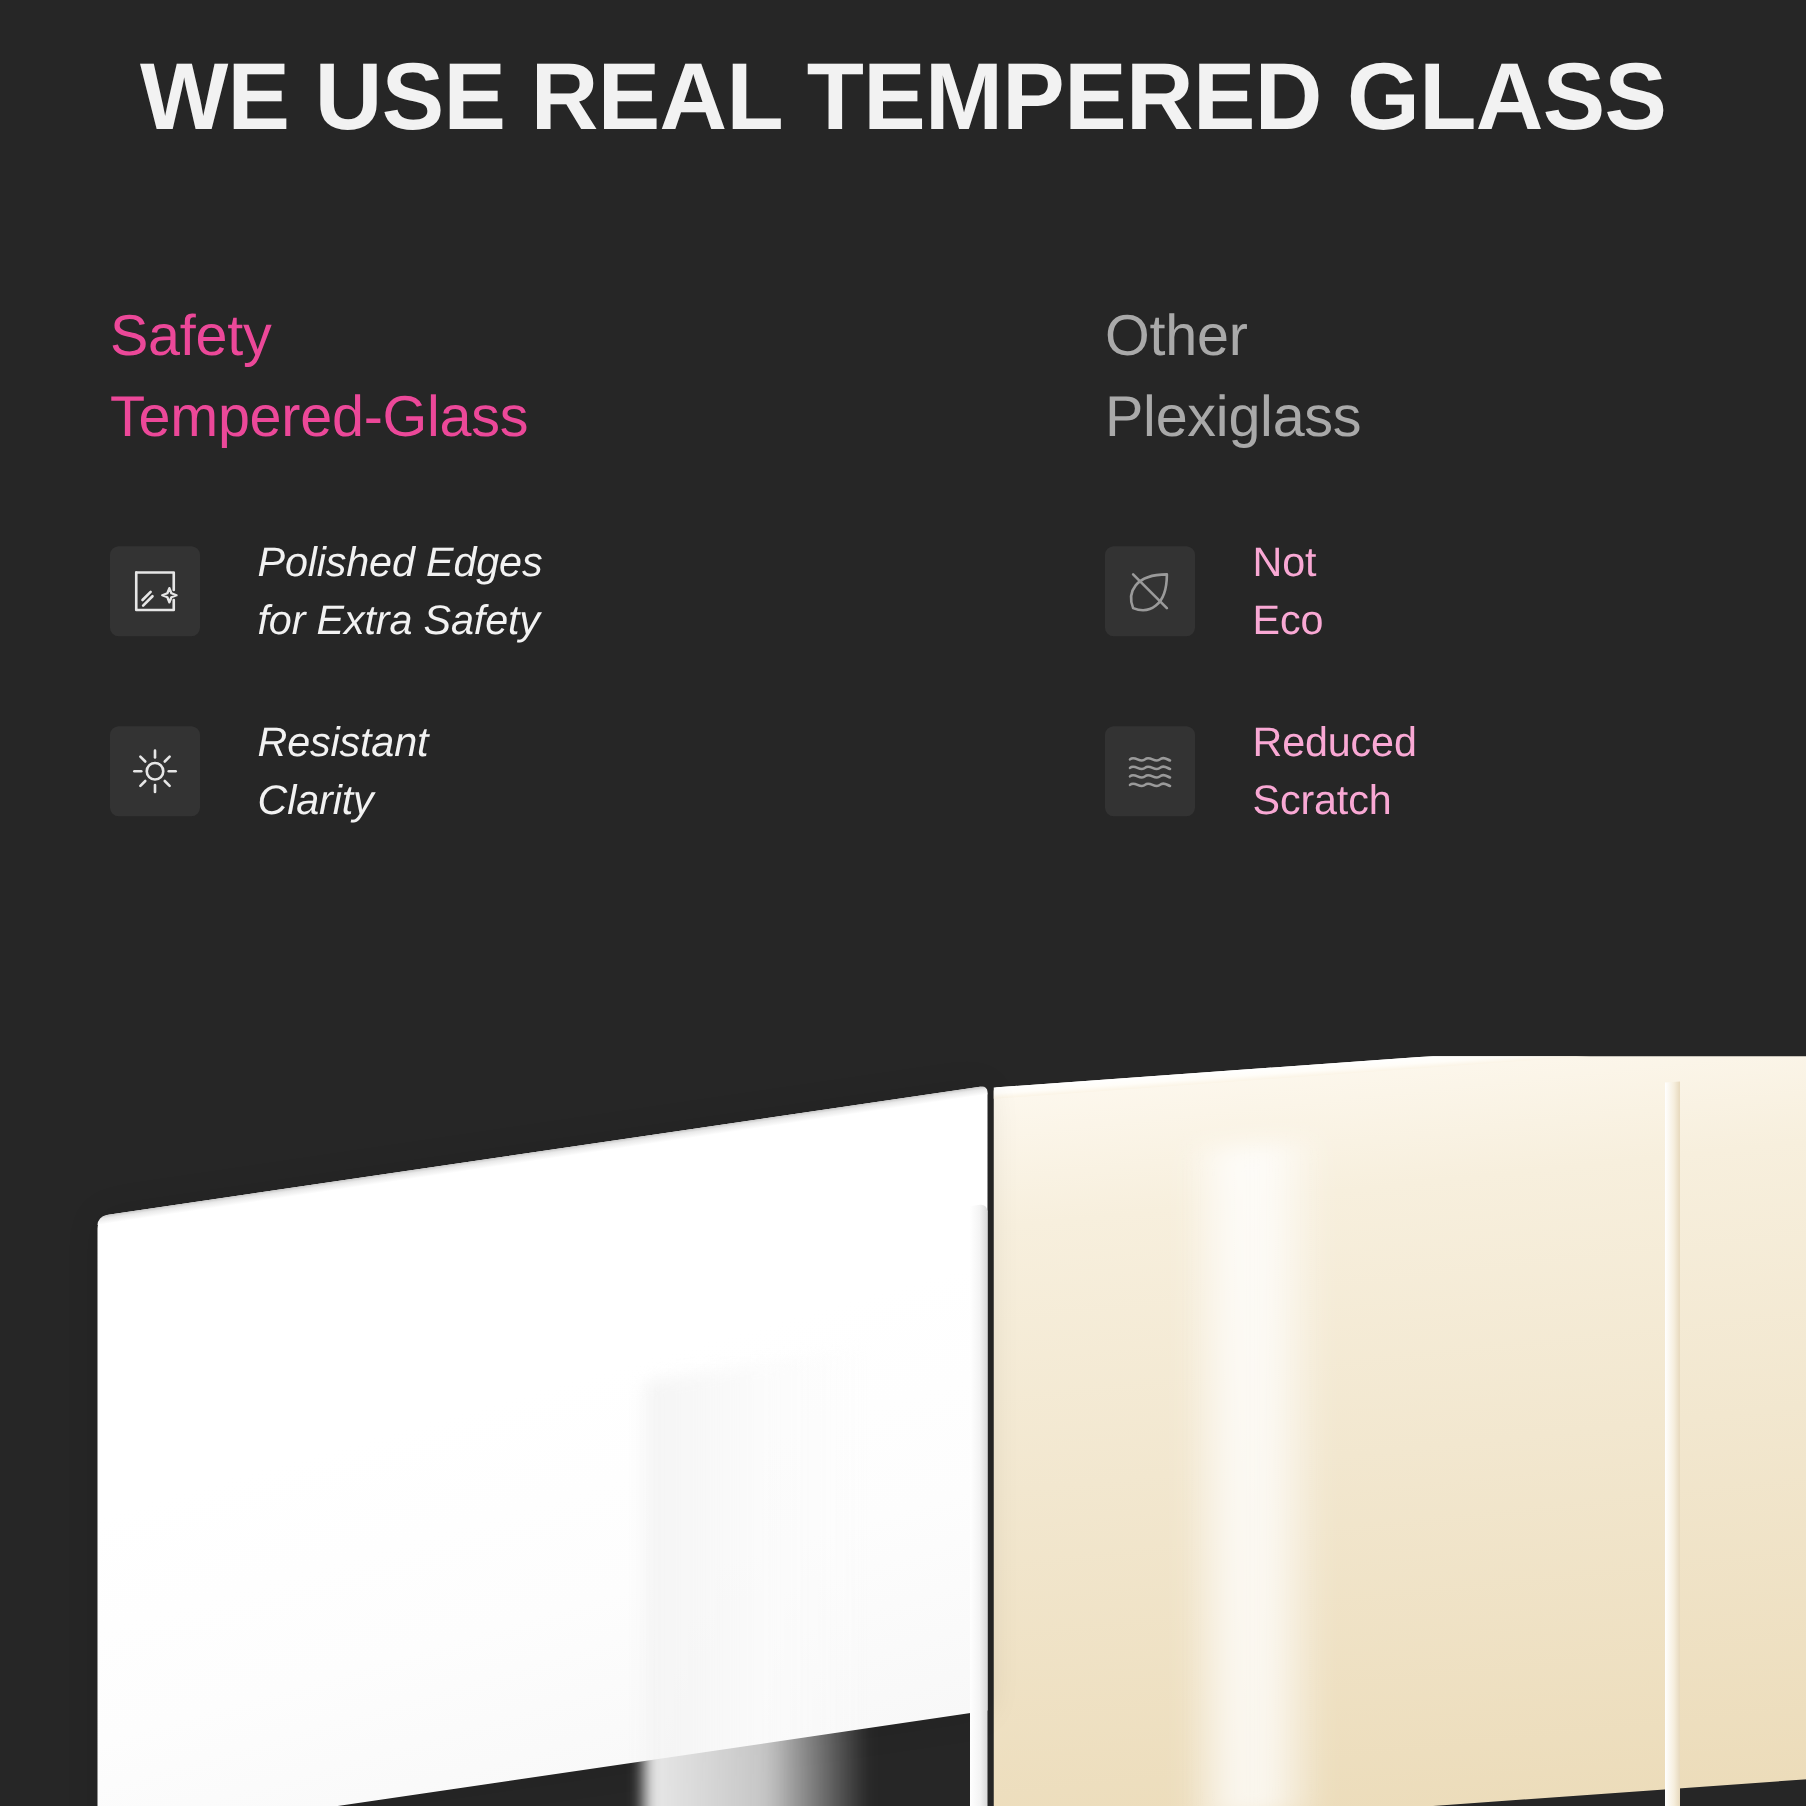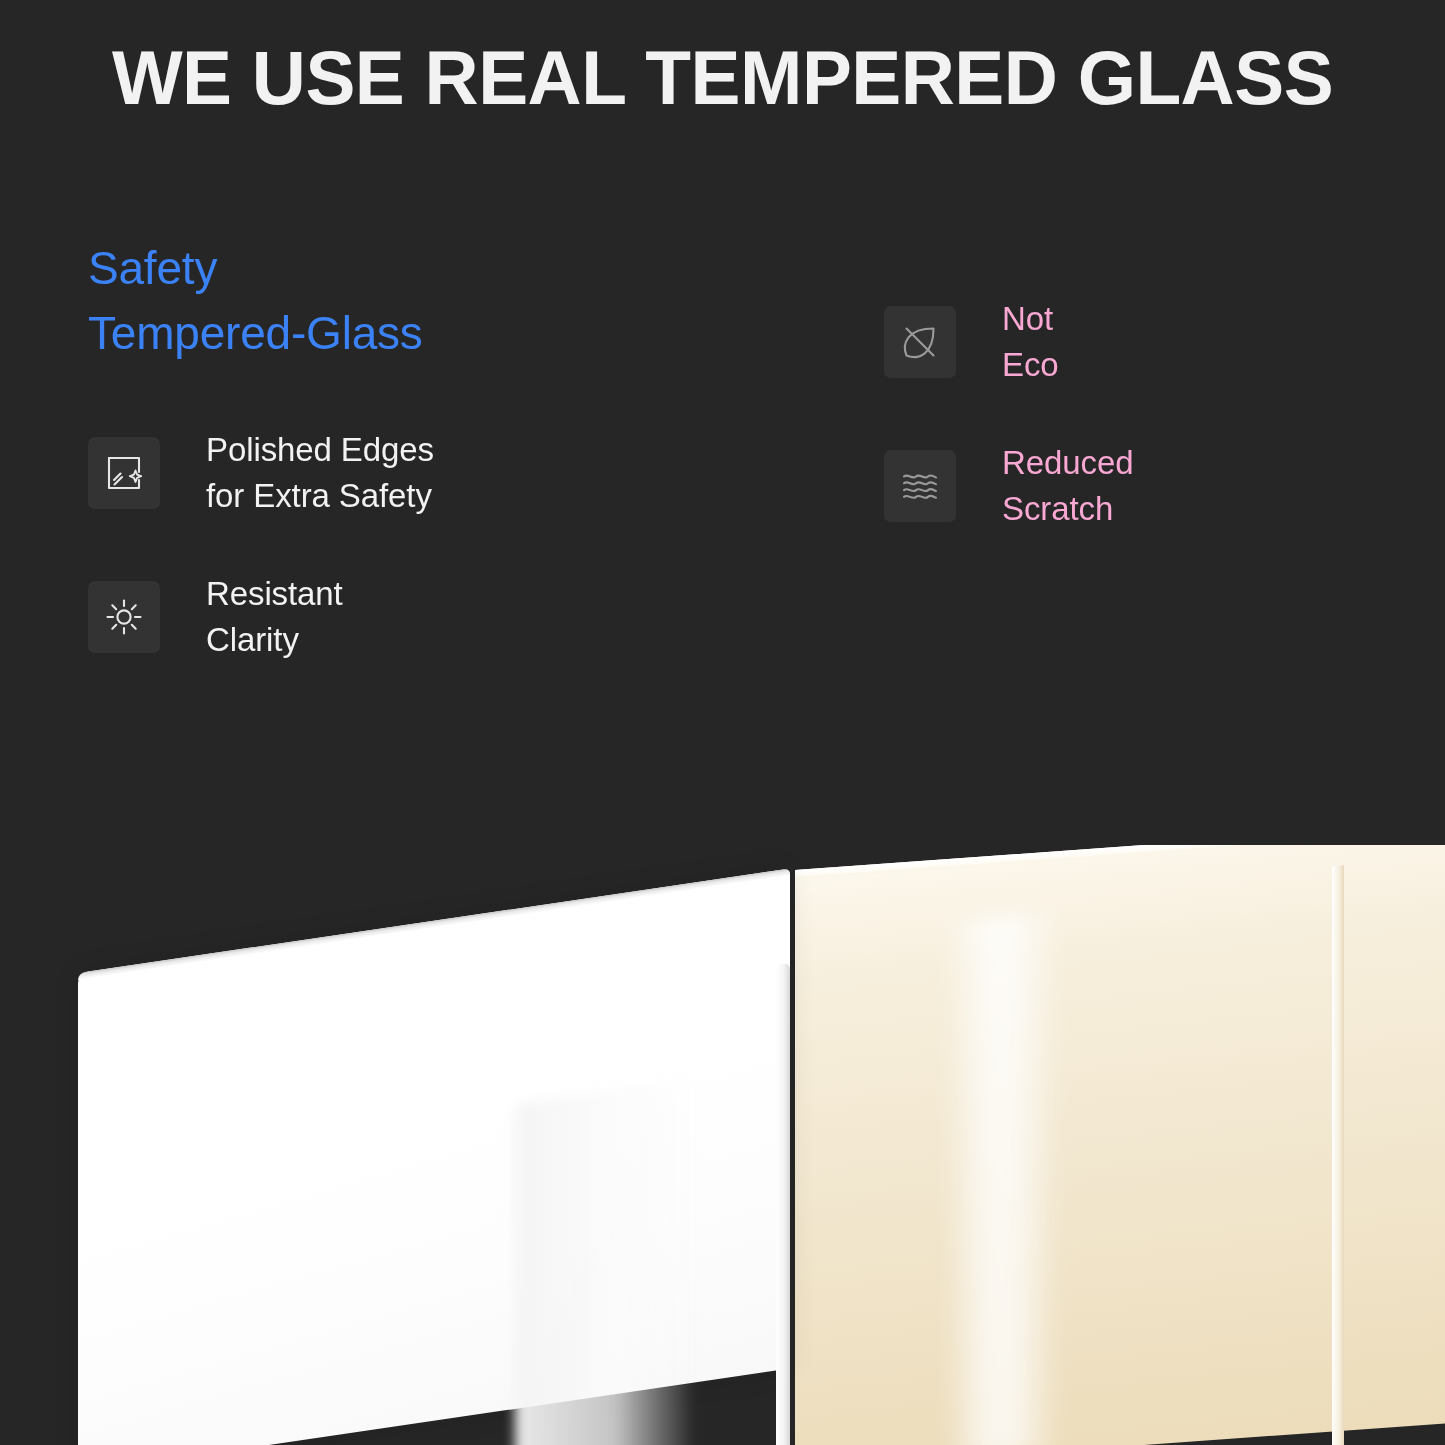--- a/index.html
+++ b/index.html
@@ -29,21 +29,21 @@
   .col.left{left:88px;width:740px;}
   .col.right{left:884px;width:560px;}
 
   .col-title{
     font-size:46px;
     font-weight:400;
     line-height:1.42;
     letter-spacing:-0.2px;
     white-space:pre-line;
   }
-  .col.left .col-title{color:#3b82f6;}
+  .col.left .col-title{color:#ec4899;}
   .col.right .col-title{color:#a9a9a9;}
 
   .features{margin-top:70px;}
   .feature{
     display:flex;align-items:center;
     height:72px;
     margin-bottom:72px;
   }
   .feature:last-child{margin-bottom:0;}
 
@@ -56,21 +56,21 @@
   .tile svg{display:block;}
 
   .flabel{
     margin-left:46px;
     font-size:33px;
     font-weight:400;
     line-height:1.38;
     letter-spacing:-0.1px;
     white-space:pre-line;
   }
-  .col.left .flabel{color:#f2f2f2;}
+  .col.left .flabel{color:#f2f2f2;font-style:italic;}
   .col.right .flabel{color:#f9a8d4;}
 
   
   .photo{
     position:absolute;left:0;bottom:0;width:1445px;height:600px;
     overflow:hidden;
   }
 
   
   .panel-plexi{
@@ -171,20 +171,22 @@
         </span>
         <span class="flabel">Resistant
 Clarity</span>
       </div>
 
 
     </div>
   </div>
 
   <div class="col right">
+    <div class="col-title">Other
+Plexiglass</div>
 
     <div class="features">
 
       <div class="feature">
         <span class="tile">
           <svg width="42" height="42" viewBox="0 0 42 42" fill="none" stroke="#9a9a9a" stroke-width="2.1" stroke-linecap="round" stroke-linejoin="round">
             <path d="M7.5 34.5 C2.5 22 9 7.5 34.5 7.5 C34.5 33 20 39.5 7.5 34.5 Z"></path>
             <path d="M7.5 7.5 L34.5 34.5"></path>
           </svg>
         </span>

